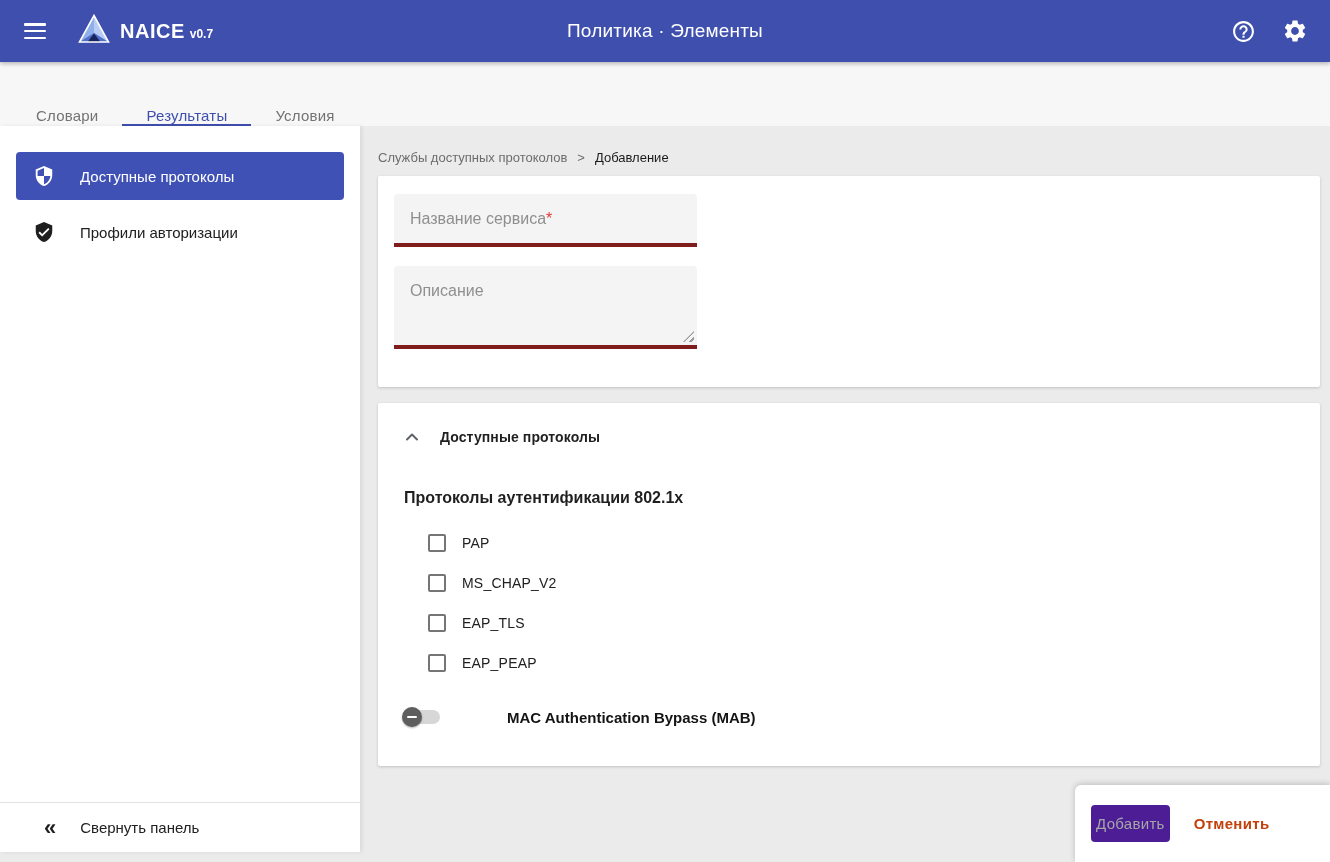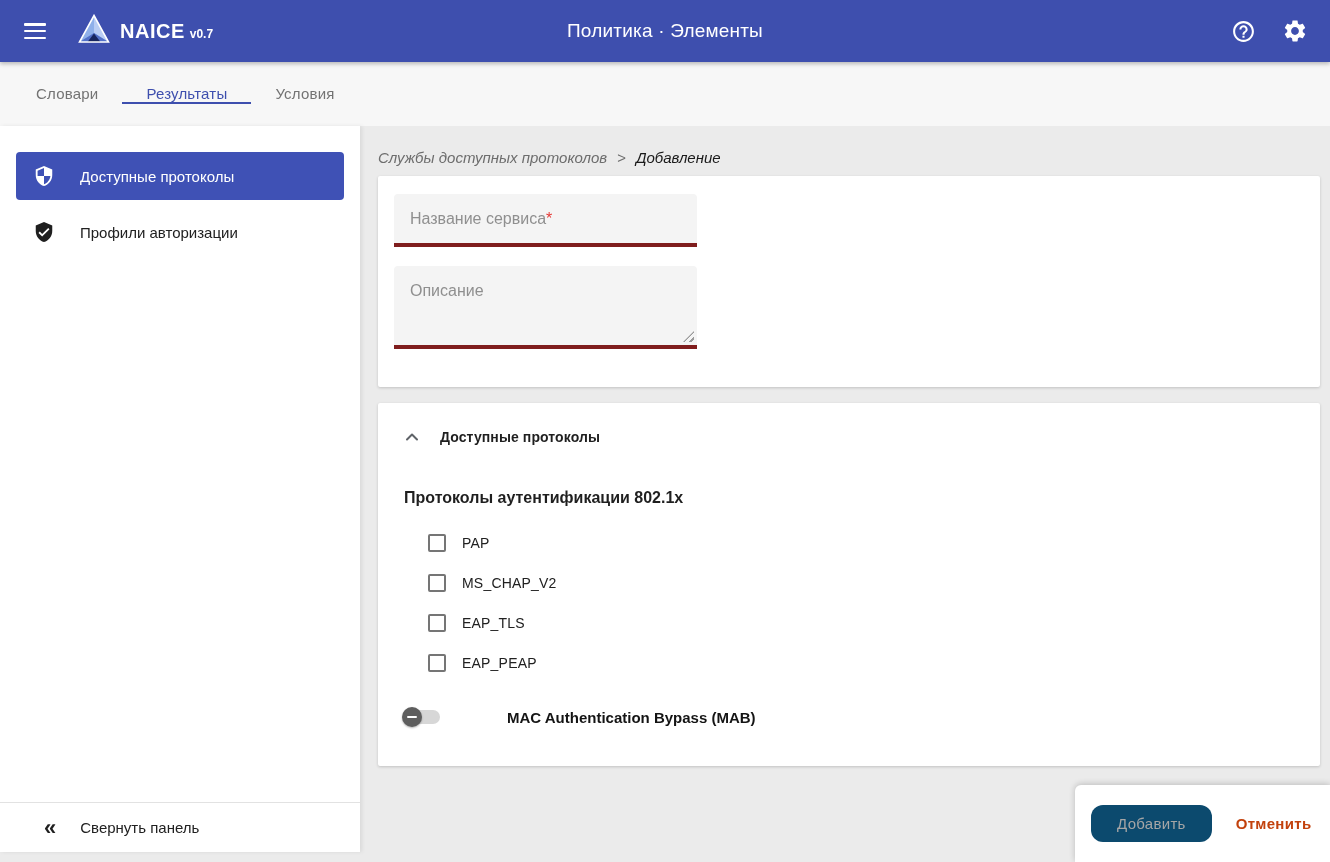--- a/index.html
+++ b/index.html
@@ -17,21 +17,21 @@
   .logo-name { color:#fff; font-size:20px; font-weight:bold; letter-spacing:.5px; margin-left:10px; }
   .logo-version { color:#fff; font-size:12px; font-weight:bold; margin-left:5px; margin-top:6px; }
   .appbar-title {
     position:absolute; left:50%; transform:translateX(-50%);
     color:#fff; font-size:19px; font-weight:500; letter-spacing:.2px; white-space:nowrap;
   }
   .appbar-actions { margin-left:auto; display:flex; align-items:center; gap:26px; }
   .icon-btn { width:26px; height:26px; display:flex; align-items:center; justify-content:center; cursor:pointer; }
 
   
-  .tabbar { height:64px; background:#f7f7f7; display:flex; align-items:center; padding-left:12px; }
+  .tabbar { height:64px; background:#f7f7f7; display:flex; align-items:flex-end; padding-left:12px; }
   .tab {
     display:flex; align-items:center; padding:0 24px; font-size:15px; font-weight:500;
     color:#737373; cursor:pointer; border-bottom:2px solid transparent; letter-spacing:.2px;
   }
   .tab.active { color:#3e4fae; border-bottom-color:#3e4fae; }
 
   
   .main { display:flex; height:736px; position:relative; }
   .sidebar {
     width:360px; height:726px; background:#fff; box-shadow:2px 0 4px rgba(0,0,0,.08);
@@ -45,21 +45,21 @@
   .side-item .side-icon { width:24px; height:24px; margin-right:24px; display:flex; align-items:center; justify-content:center; }
   .side-item.selected { background:#3f51b5; color:#fff; }
   .sidebar-collapse {
     height:50px; border-top:1px solid #e2e2e2; display:flex; align-items:center;
     padding-left:44px; cursor:pointer; font-size:15px; color:#212121;
   }
   .collapse-icon { font-size:22px; font-weight:bold; color:#1f1f1f; margin-right:24px; line-height:1; }
 
   
   .content { flex:1; padding:12px 10px 0 18px; overflow:hidden; }
-  .breadcrumb { display:flex; align-items:center; height:38px; font-size:15px;font-style:italic; }
+  .breadcrumb { display:flex; align-items:center; height:38px; font-size:13px; }
   .crumb-parent { color:#6d6d6d; cursor:pointer; }
   .crumb-sep { color:#6d6d6d; margin:0 10px; }
   .crumb-current { color:#1a1a1a; font-weight:500; }
 
   .card { background:#fff; border-radius:2px; box-shadow:0 1px 3px rgba(0,0,0,.18); }
   .card-form { height:211px; padding:18px 16px; margin-bottom:16px; }
 
   .textfield {
     width:303px; background:#f4f4f4; border:none; border-bottom:4px solid #7f1d1d;
     border-radius:4px 4px 0 0; position:relative;
@@ -105,21 +105,21 @@
   .toggle-knob-dash { width:10px; height:2px; background:#fff; border-radius:1px; }
   .toggle-label { margin-left:22px; font-size:15px; font-weight:bold; color:#141414; }
 
   
   .action-bar {
     position:absolute; right:0; bottom:0; width:255px; height:77px; background:#fff;
     border-radius:6px 0 0 0; box-shadow:0 -1px 6px rgba(0,0,0,.2);
     display:flex; align-items:center; padding:0 24px 0 16px; gap:18px; z-index:20;
   }
   .btn { font-family:"Liberation Sans", sans-serif; font-size:15px; border:none; cursor:pointer; letter-spacing:.3px; }
-  .btn-submit { background:#0c4a6e; color:#a6a6a6; font-weight:500; border-radius:12px; padding:10px 26px; cursor:default; }
+  .btn-submit { background:#4c1d95; color:#a6a6a6; font-weight:500; border-radius:4px; padding:10px 5px; cursor:default; }
   .btn-cancel { background:transparent; color:#c2410c; font-weight:bold; padding:10px 6px; }
 </style>
 </head>
 <body>
 
 <div class="appbar">
   <div class="hamburger">
       <span></span>
       <span></span>
       <span></span>

